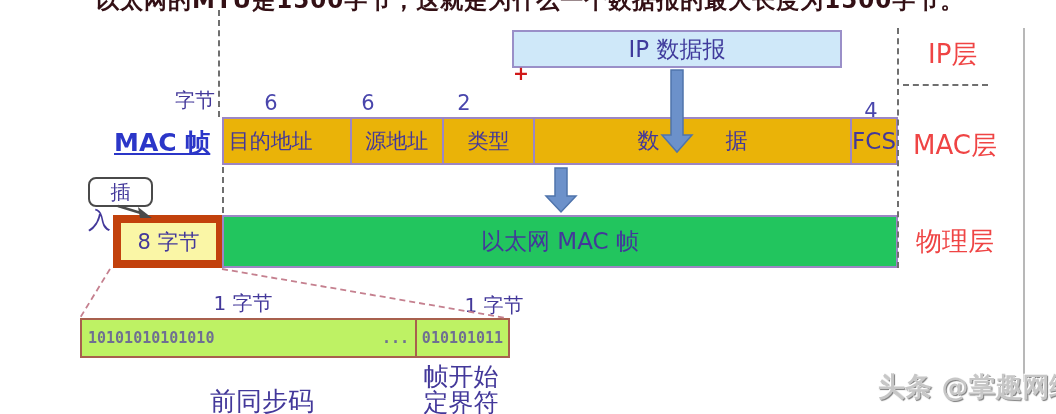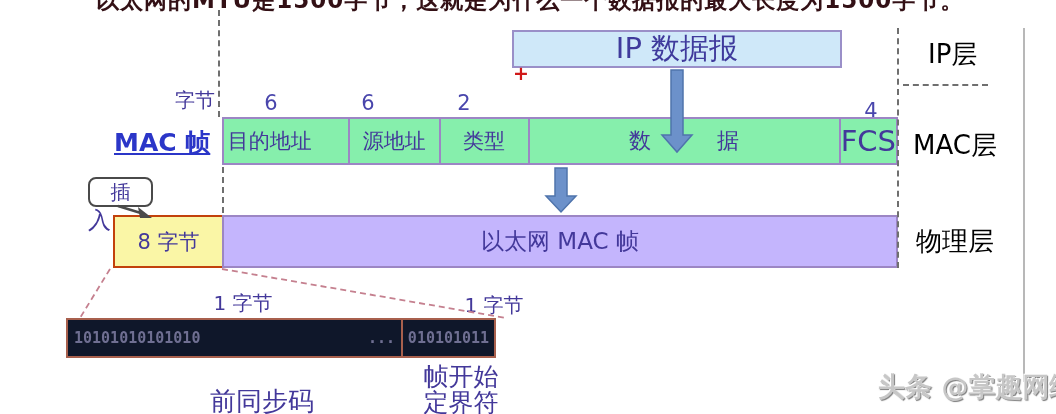--- a/index.html
+++ b/index.html
@@ -4,29 +4,29 @@
 <style>
   html,body{margin:0;padding:0;background:#fff;}
   .stage{position:relative;width:1056px;height:414px;background:#ffffff;overflow:hidden;
          font-family:"DejaVu Sans","Liberation Sans",sans-serif;}
   .abs{position:absolute;}
   .ctr{transform:translateX(-50%);white-space:nowrap;}
   .ptxt{color:#43389a;}
   .num{color:#4946ac;font-size:21px;font-weight:500;}
   .dashv{border-left:2px dashed #6f6f6f;width:0;}
   .dashh{border-top:2px dashed #6f6f6f;height:0;}
-  .row{display:flex;box-sizing:border-box;border:2px solid #9c86c4;background:#86efac;}
+  .row{display:flex;box-sizing:border-box;border:2px solid #9c86c4;background:#eab308;}
   .cell{box-sizing:border-box;display:flex;align-items:center;justify-content:center;
         color:#43389a;font-size:21px;font-weight:500;}
   .cell + .cell{border-left:2px solid #9c86c4;}
-  .yellowbox{box-sizing:border-box;background:#faf6a6;border:2px solid #c2410c;
+  .yellowbox{box-sizing:border-box;background:#faf6a6;border:8px solid #c2410c;
         display:flex;align-items:center;justify-content:center;color:#43389a;}
-  .pinkbox{box-sizing:border-box;background:#c4b5fd;border:2px solid #9c86c4;
+  .pinkbox{box-sizing:border-box;background:#22c55e;border:2px solid #9c86c4;
         display:flex;align-items:center;justify-content:center;color:#43389a;}
-  .layerlbl{color:#000000;font-size:26px;font-weight:500;white-space:nowrap;}
+  .layerlbl{color:#ef4444;font-size:26px;font-weight:500;white-space:nowrap;}
   .bits{font-family:"DejaVu Sans Mono","Liberation Mono",monospace;font-size:15px;
         color:#6f6f92;font-weight:bold;}
   .cap{color:#43389a;font-size:25px;font-weight:500;text-align:center;}
   svg{position:absolute;left:0;top:0;pointer-events:none;}
 </style>
 </head>
 <body>
 
 <div class="stage">
 
@@ -36,49 +36,49 @@
 
   <div class="abs ptxt" style="left:175px;top:87px;font-size:20px;font-weight:500;">字节</div>
 
   <div class="abs ctr num" style="left:271px;top:91px;">6</div>
   <div class="abs ctr num" style="left:368px;top:91px;">6</div>
   <div class="abs ctr num" style="left:464px;top:91px;">2</div>
   <div class="abs ctr num" style="left:871px;top:99px;">4</div>
 
   <div class="abs" style="left:114px;top:126px;font-size:25px;font-weight:bold;color:#2b36c8;white-space:nowrap;text-decoration:underline;">MAC 帧</div>
 
-  <div class="abs" style="left:512px;top:30px;width:330px;height:38px;box-sizing:border-box;background:#cfe8f9;border:2px solid #9a8fc8;display:flex;align-items:center;justify-content:center;color:#3f3a9c;font-size:29px;font-weight:500;">
+  <div class="abs" style="left:512px;top:30px;width:330px;height:38px;box-sizing:border-box;background:#cfe8f9;border:2px solid #9a8fc8;display:flex;align-items:center;justify-content:center;color:#3f3a9c;font-size:23px;font-weight:500;">
     <span>IP 数据报</span>
   </div>
 
   <div class="abs" style="left:513px;top:62px;font-size:19px;font-weight:bold;color:#d01818;">+</div>
 
   <div class="abs row" style="left:222px;top:117px;width:676px;height:48px;">
     <div class="cell" style="width:97px;">目的地址</div>
     <div class="cell" style="width:96px;margin-left:32px;">源地址</div>
     <div class="cell" style="width:94px;">类型</div>
     <div class="cell" style="width:329px;font-size:22px;">数　　　据</div>
-    <div class="cell" style="flex:1;font-size:29px;">FCS</div>
+    <div class="cell" style="flex:1;font-size:23px;">FCS</div>
   </div>
 
   <div class="abs dashv" style="left:222px;top:167px;height:46px;"></div>
 
   <div class="abs" style="left:88px;top:177px;width:65px;height:30px;box-sizing:border-box;border:2px solid #4a4a4a;border-radius:8px;background:#fff;display:flex;align-items:center;justify-content:center;color:#43389a;font-size:20px;font-weight:500;">
     <span>插</span>
   </div>
   <div class="abs" style="left:88px;top:205px;font-size:23px;font-weight:500;color:#43389a;">入</div>
 
   <div class="abs yellowbox" style="left:113px;top:215px;width:111px;height:53px;font-size:21px;font-weight:500;">
     <span>8 字节</span>
   </div>
   <div class="abs pinkbox" style="left:222px;top:215px;width:676px;height:53px;font-size:23px;font-weight:500;">
     <span>以太网 MAC 帧</span>
   </div>
 
-  <div class="abs" style="left:66px;top:318px;width:430px;height:40px;box-sizing:border-box;background:#0f172a;border:2px solid #a8604d;display:flex;">
+  <div class="abs" style="left:80px;top:318px;width:430px;height:40px;box-sizing:border-box;background:#bef264;border:2px solid #a8604d;display:flex;">
     <div style="width:335px;box-sizing:border-box;border-right:2px solid #a8604d;display:flex;align-items:center;justify-content:space-between;padding:0 6px;">
       <span class="bits">10101010101010</span>
       <span class="bits">...</span>
     </div>
     <div style="flex:1;display:flex;align-items:center;justify-content:center;">
       <span class="bits">010101011</span>
     </div>
   </div>
 
   <div class="abs ctr ptxt" style="left:243px;top:290px;font-size:20px;font-weight:500;">1 字节</div>

